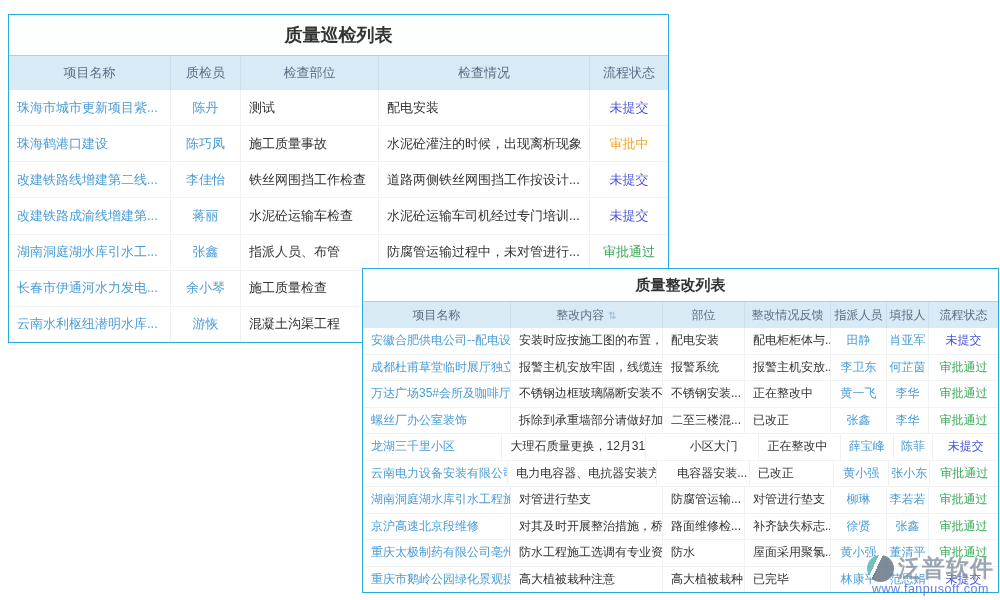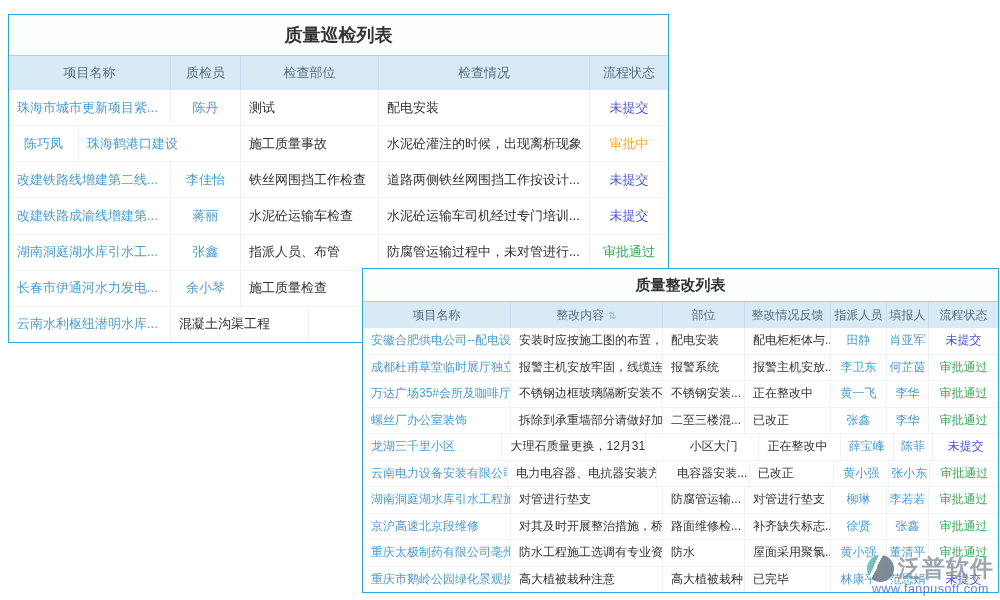--- a/index.html
+++ b/index.html
@@ -81,22 +81,22 @@
     </div>
   <div class="tbody">
       <div class="tr">
         <div class="td link" style="width: 162px;">珠海市城市更新项目紫...</div>
         <div class="td link align-center" style="width: 70px;">陈丹</div>
         <div class="td text" style="width: 138px;">测试</div>
         <div class="td text" style="width: 211px;">配电安装</div>
         <div class="td status align-center" style="width: 78px; color: rgb(74, 84, 221);">未提交</div>
       </div>
       <div class="tr">
+        <div class="td link" style="width: 162px;">珠海鹤港口建设</div>
         <div class="td link align-center" style="width: 70px;">陈巧凤</div>
-        <div class="td link" style="width: 162px;">珠海鹤港口建设</div>
         <div class="td text" style="width: 138px;">施工质量事故</div>
         <div class="td text" style="width: 211px;">水泥砼灌注的时候，出现离析现象</div>
         <div class="td status align-center" style="width: 78px; color: rgb(245, 166, 35);">审批中</div>
       </div>
       <div class="tr">
         <div class="td link" style="width: 162px;">改建铁路线增建第二线...</div>
         <div class="td link align-center" style="width: 70px;">李佳怡</div>
         <div class="td text" style="width: 138px;">铁丝网围挡工作检查</div>
         <div class="td text" style="width: 211px;">道路两侧铁丝网围挡工作按设计...</div>
         <div class="td status align-center" style="width: 78px; color: rgb(74, 84, 221);">未提交</div>
@@ -117,20 +117,21 @@
       </div>
       <div class="tr">
         <div class="td link" style="width: 162px;">长春市伊通河水力发电...</div>
         <div class="td link align-center" style="width: 70px;">余小琴</div>
         <div class="td text" style="width: 138px;">施工质量检查</div>
         <div class="td text" style="width: 211px;"></div>
         <div class="td status align-center" style="width: 78px;"></div>
       </div>
       <div class="tr">
         <div class="td link" style="width: 162px;">云南水利枢纽潜明水库...</div>
+        <div class="td link align-center" style="width: 70px;">游恢</div>
         <div class="td text" style="width: 138px;">混凝土沟渠工程</div>
         <div class="td text" style="width: 211px;"></div>
         <div class="td status align-center" style="width: 78px;"></div>
       </div>
     </div>
 </div>
 
 <div class="panel t2">
   <div class="tbl-title">质量整改列表</div>
   <div class="thead">

